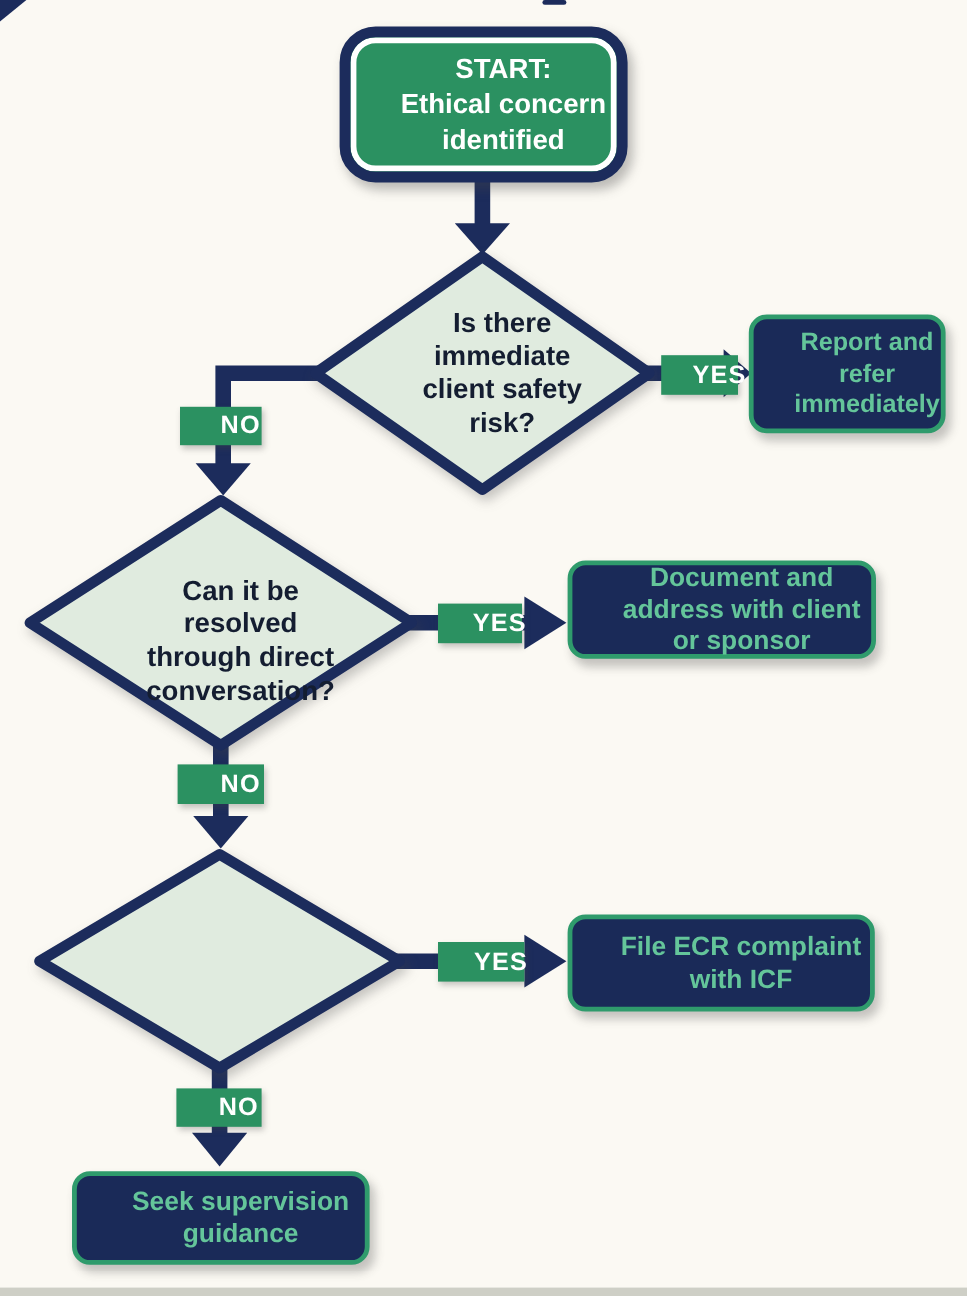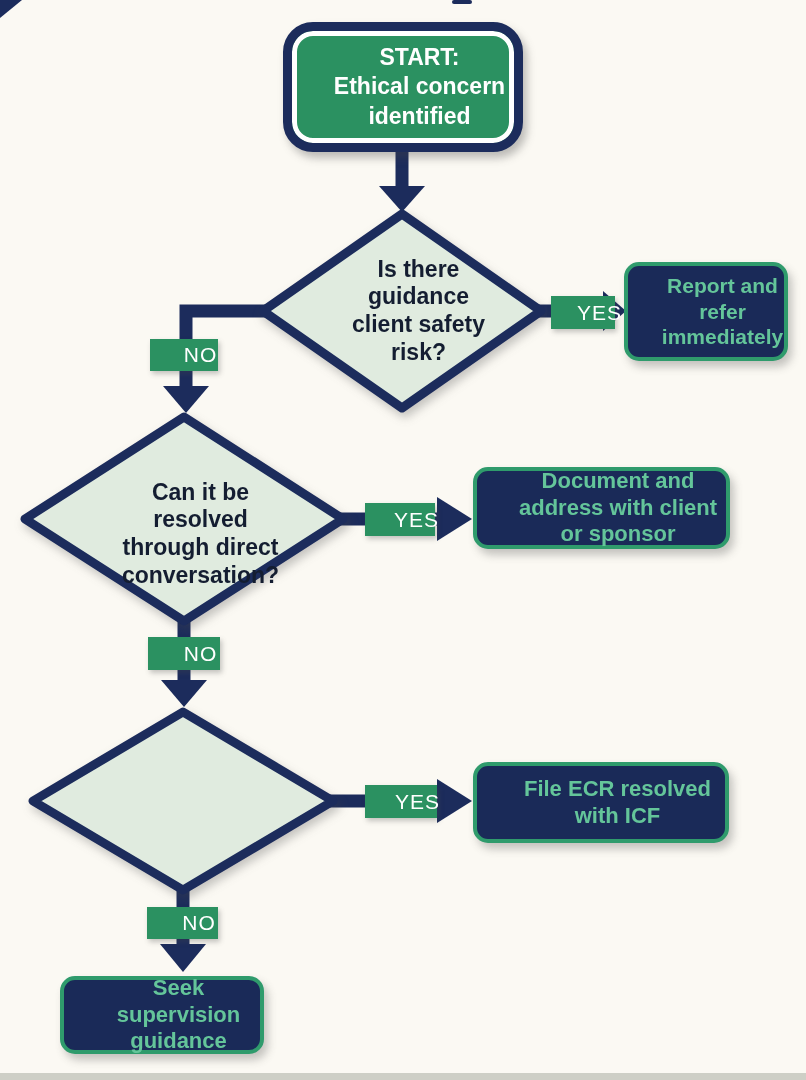--- a/index.html
+++ b/index.html
@@ -59,21 +59,21 @@
     border: 4px solid var(--green-border);
     border-radius: 15px;
     box-shadow: 4px 6px 8px rgba(70,70,70,0.30);
     color: var(--outcome-text);
     font-weight: 700;
     line-height: 1.22;
   }
   .badge {
     background: var(--green);
     color: var(--badge-text);
-    font-weight: 400;
+    font-weight: 700;
     font-size: 21px;
     letter-spacing: 1px;
     box-shadow: 2px 3px 5px rgba(70,70,70,0.30);
   }
   .decision-label {
     color: var(--diamond-text);
     font-size: 23px;
     font-weight: 700;
     line-height: 1.2;
   }
@@ -114,39 +114,39 @@
     <polygon class="diamond" points="402,214 541,311 402,408 263,311"></polygon>
     <polygon class="diamond" points="184,417 343,519 184,621 25,519"></polygon>
     <polygon class="diamond" points="183,712 333,801 183,890 33,801"></polygon>
   </svg>
 
   <div class="node start-node preline" style="left:283px; top:22px; width:240px; height:130px;">START:
 Ethical concern
 identified</div>
 
   <div class="node decision-label preline" style="left:292px; top:250px; width:220px; height:122px;">Is there
-guidance
+immediate
 client safety
 risk?</div>
   <div class="node decision-label preline" style="left:64px; top:458px; width:240px; height:122px;margin-top:15px;">Can it be
 resolved
 through direct
 conversation?</div>
 
   <div class="node badge" style="left:551px; top:296px; width:64px; height:33px;">YES</div>
   <div class="node badge" style="left:365px; top:503px; width:70px; height:33px;">YES</div>
   <div class="node badge" style="left:365px; top:785px; width:72px; height:33px;">YES</div>
   <div class="node badge" style="left:150px; top:339px; width:68px; height:32px;">NO</div>
   <div class="node badge" style="left:148px; top:637px; width:72px; height:33px;">NO</div>
   <div class="node badge" style="left:147px; top:907px; width:71px; height:32px;">NO</div>
 
   <div class="node outcome-box preline" style="left:624px; top:262px; width:164px; height:99px; font-size:21px;">Report and
 refer
 immediately</div>
   <div class="node outcome-box preline" style="left:473px; top:467px; width:257px; height:82px; font-size:22px;">Document and
 address with client
 or sponsor</div>
-  <div class="node outcome-box preline" style="left:473px; top:762px; width:256px; height:81px; font-size:22px;">File ECR resolved
+  <div class="node outcome-box preline" style="left:473px; top:762px; width:256px; height:81px; font-size:22px;">File ECR complaint
 with ICF</div>
-  <div class="node outcome-box preline" style="left:60px; top:976px; width:204px; height:78px; font-size:22px;">Seek supervision
+  <div class="node outcome-box preline" style="left:60px; top:976px; width:248px; height:78px; font-size:22px;">Seek supervision
 guidance</div>
 
 </div>
 
 </body></html>

